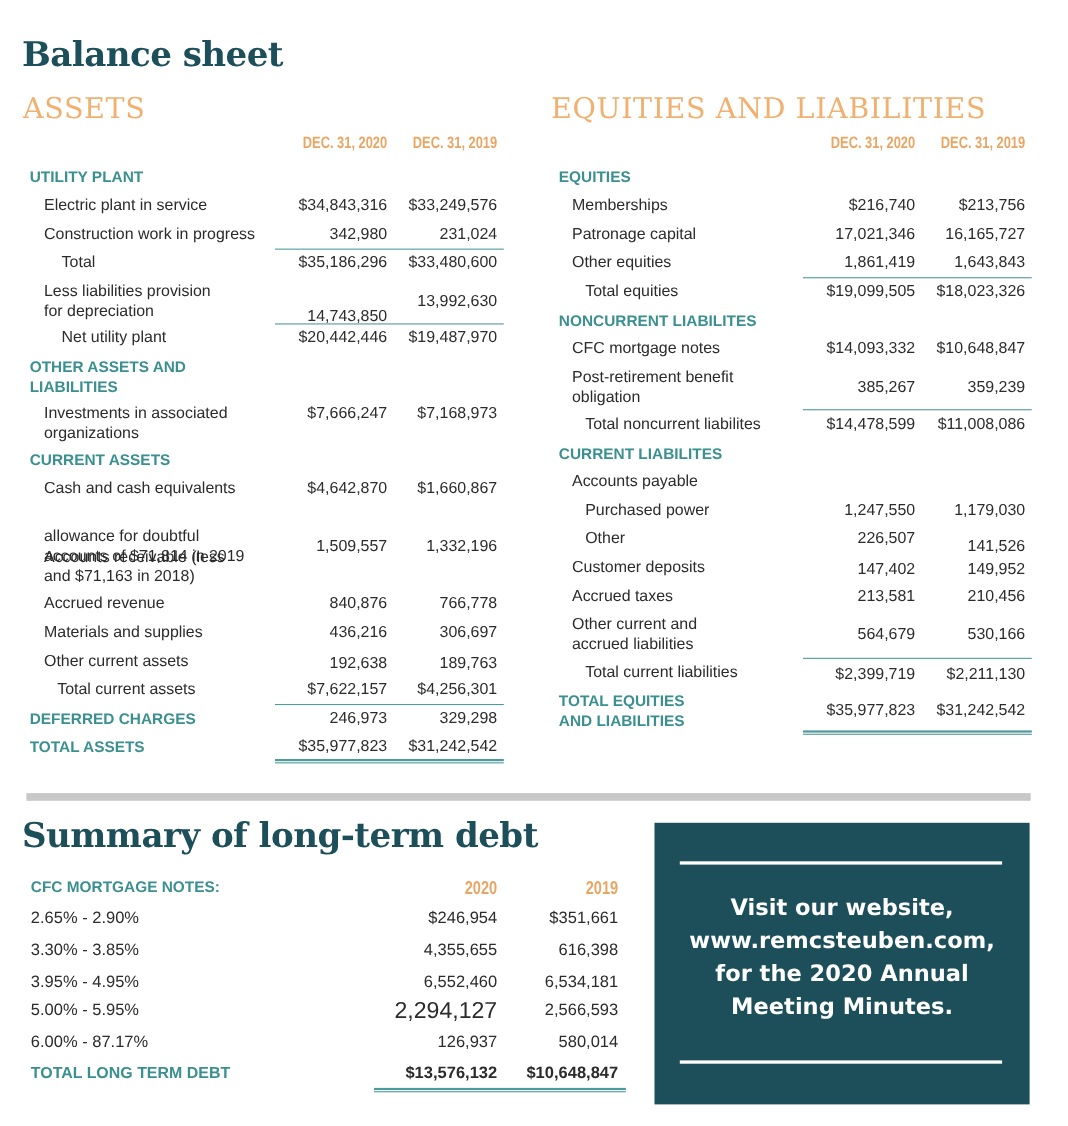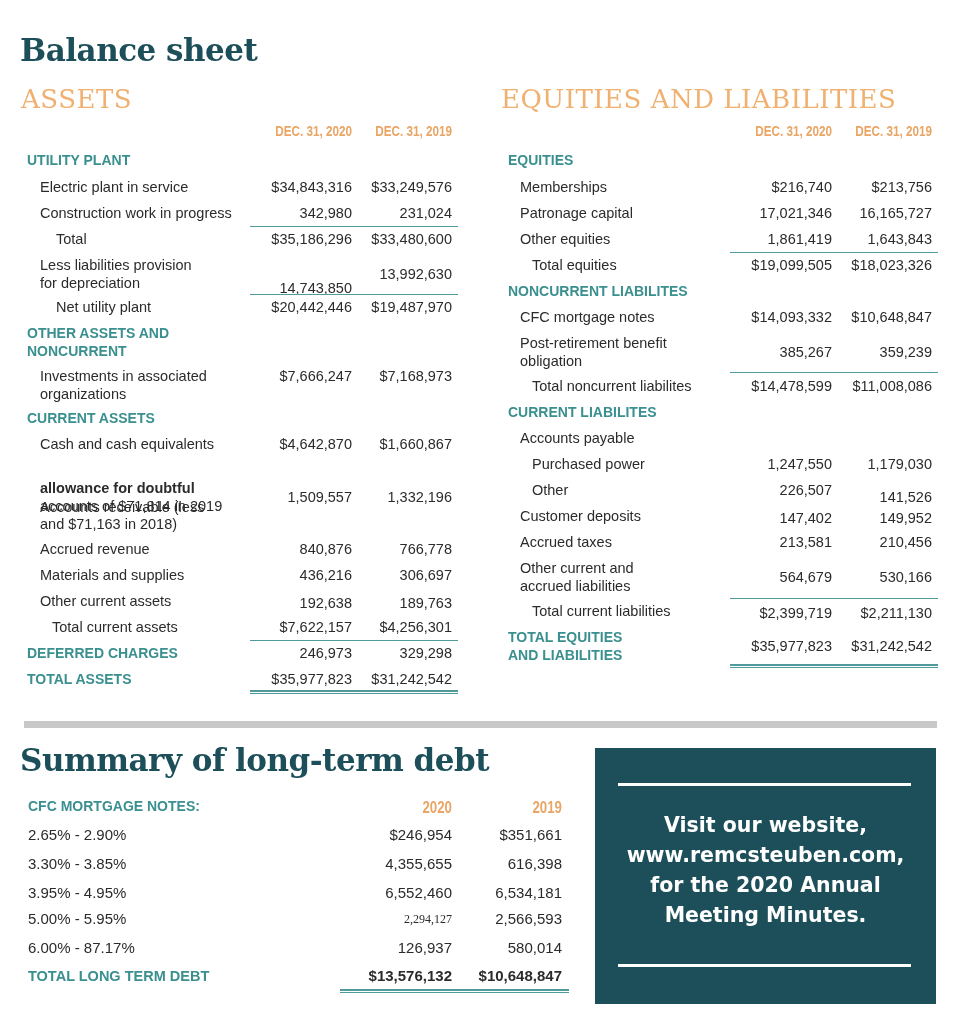--- a/index.html
+++ b/index.html
@@ -55,37 +55,37 @@
     <div class="abs num" style="left:342px; top:265px;">13,992,630</div>
   </div>
   <div class="abs rule" style="left:250px; width:208px; top:294px;"></div>
   <div>
     <div class="abs label" style="left:56px; top:298px;">Net utility plant</div>
     <div class="abs num" style="left:242px; top:298px;">$20,442,446</div>
     <div class="abs num" style="left:342px; top:298px;">$19,487,970</div>
   </div>
 
   <div class="abs cat" style="left:27px; top:324px;">OTHER ASSETS AND</div>
-  <div class="abs cat" style="left:27px; top:342px;">NONCURRENT</div>
+  <div class="abs cat" style="left:27px; top:342px;">LIABILITIES</div>
   <div>
     <div class="abs label" style="left:40px; top:367px;">Investments in associated</div>
     <div class="abs label" style="left:40px; top:385px;">organizations</div>
     <div class="abs num" style="left:242px; top:367px;">$7,666,247</div>
     <div class="abs num" style="left:342px; top:367px;">$7,168,973</div>
   </div>
 
   <div class="abs cat" style="left:27px; top:409px;">CURRENT ASSETS</div>
   <div>
     <div class="abs label" style="left:40px; top:435px;">Cash and cash equivalents</div>
     <div class="abs num" style="left:242px; top:435px;">$4,642,870</div>
     <div class="abs num" style="left:342px; top:435px;">$1,660,867</div>
   </div>
   <div>
     <div class="abs label" style="left:40px; top:461px;margin-top:37px;">Accounts receivable (less</div>
-    <div class="abs label" style="left:40px; top:479px;font-weight:bold;">allowance for doubtful</div>
+    <div class="abs label" style="left:40px; top:479px;">allowance for doubtful</div>
     <div class="abs label" style="left:40px; top:497px;">accounts of $71,814 in 2019</div>
     <div class="abs label" style="left:40px; top:515px;">and $71,163 in 2018)</div>
     <div class="abs num" style="left:242px; top:488px;">1,509,557</div>
     <div class="abs num" style="left:342px; top:488px;">1,332,196</div>
   </div>
   <div>
     <div class="abs label" style="left:40px; top:540px;">Accrued revenue</div>
     <div class="abs num" style="left:242px; top:540px;">840,876</div>
     <div class="abs num" style="left:342px; top:540px;">766,778</div>
   </div>
@@ -228,21 +228,21 @@
     <div class="abs num" style="left:342px; top:855px; font-size:15px;">4,355,655</div>
     <div class="abs num" style="left:452px; top:855px; font-size:15px;">616,398</div>
   </div>
   <div>
     <div class="abs label" style="left:28px; top:884px; font-size:15px;">3.95% - 4.95%</div>
     <div class="abs num" style="left:342px; top:884px; font-size:15px;">6,552,460</div>
     <div class="abs num" style="left:452px; top:884px; font-size:15px;">6,534,181</div>
   </div>
   <div>
     <div class="abs label" style="left:28px; top:910px; font-size:15px;">5.00% - 5.95%</div>
-    <div class="abs num" style="left:342px; top:910px; font-size:12px;font-family:Liberation Serif, serif;">2,294,127</div>
+    <div class="abs num" style="left:342px; top:910px; font-size:21px;">2,294,127</div>
     <div class="abs num" style="left:452px; top:910px; font-size:15px;">2,566,593</div>
   </div>
   <div>
     <div class="abs label" style="left:28px; top:939px; font-size:15px;">6.00% - 87.17%</div>
     <div class="abs num" style="left:342px; top:939px; font-size:15px;">126,937</div>
     <div class="abs num" style="left:452px; top:939px; font-size:15px;">580,014</div>
   </div>
   <div>
     <div class="abs cat" style="left:28px; top:967px; font-size:14.5px;">TOTAL LONG TERM DEBT</div>
     <div class="abs num bold" style="left:342px; top:967px; font-size:15px;">$13,576,132</div>

